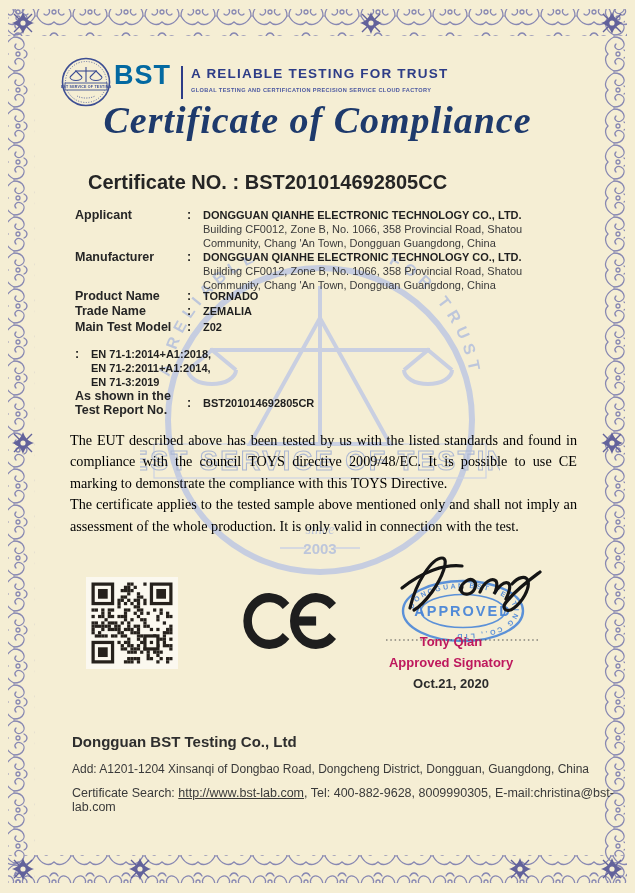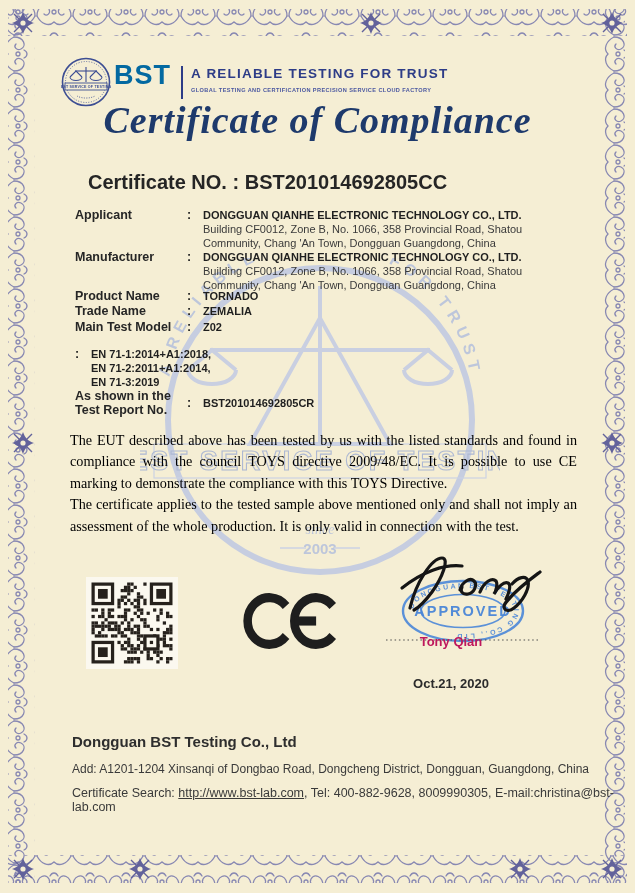--- a/index.html
+++ b/index.html
@@ -434,20 +434,21 @@
     <g fill="none" stroke="#151515" stroke-width="3.2" stroke-linecap="round" transform="translate(18,2)">
       <path d="M 14,58 C 20,32 36,8 46,8 C 54,8 46,28 36,42 C 30,50 22,58 18,60"></path>
       <path d="M 6,38 C 26,22 48,14 66,16"></path>
       <path d="M 64,40 C 66,32 74,27 78,31 C 82,35 78,43 72,44 C 66,45 64,41 66,37"></path>
       <path d="M 84,42 C 88,32 96,27 100,31 C 102,34 100,41 98,44 C 102,37 108,31 112,33 C 116,35 112,45 110,49"></path>
       <path d="M 116,34 C 122,27 130,25 132,31 C 134,39 126,52 118,58 C 110,64 104,58 112,50 C 122,38 136,28 144,22"></path>
     </g>
   </svg>
 
   <div class="signer name">Tony Qian</div>
+  <div class="signer title2">Approved Signatory</div>
   <div class="signer date">Oct.21, 2020</div>
 
   <div class="f-company">Dongguan BST Testing Co., Ltd</div>
   <div class="f-address">Add: A1201-1204 Xinsanqi of Dongbao Road, Dongcheng District, Dongguan, Guangdong, China</div>
   <div class="f-search">
     <span>Certificate Search: </span><a>http://www.bst-lab.com</a><span>, Tel: 400-882-9628, 8009990305, E-mail:christina@bst-lab.com</span>
   </div>
 
 </div>
 

